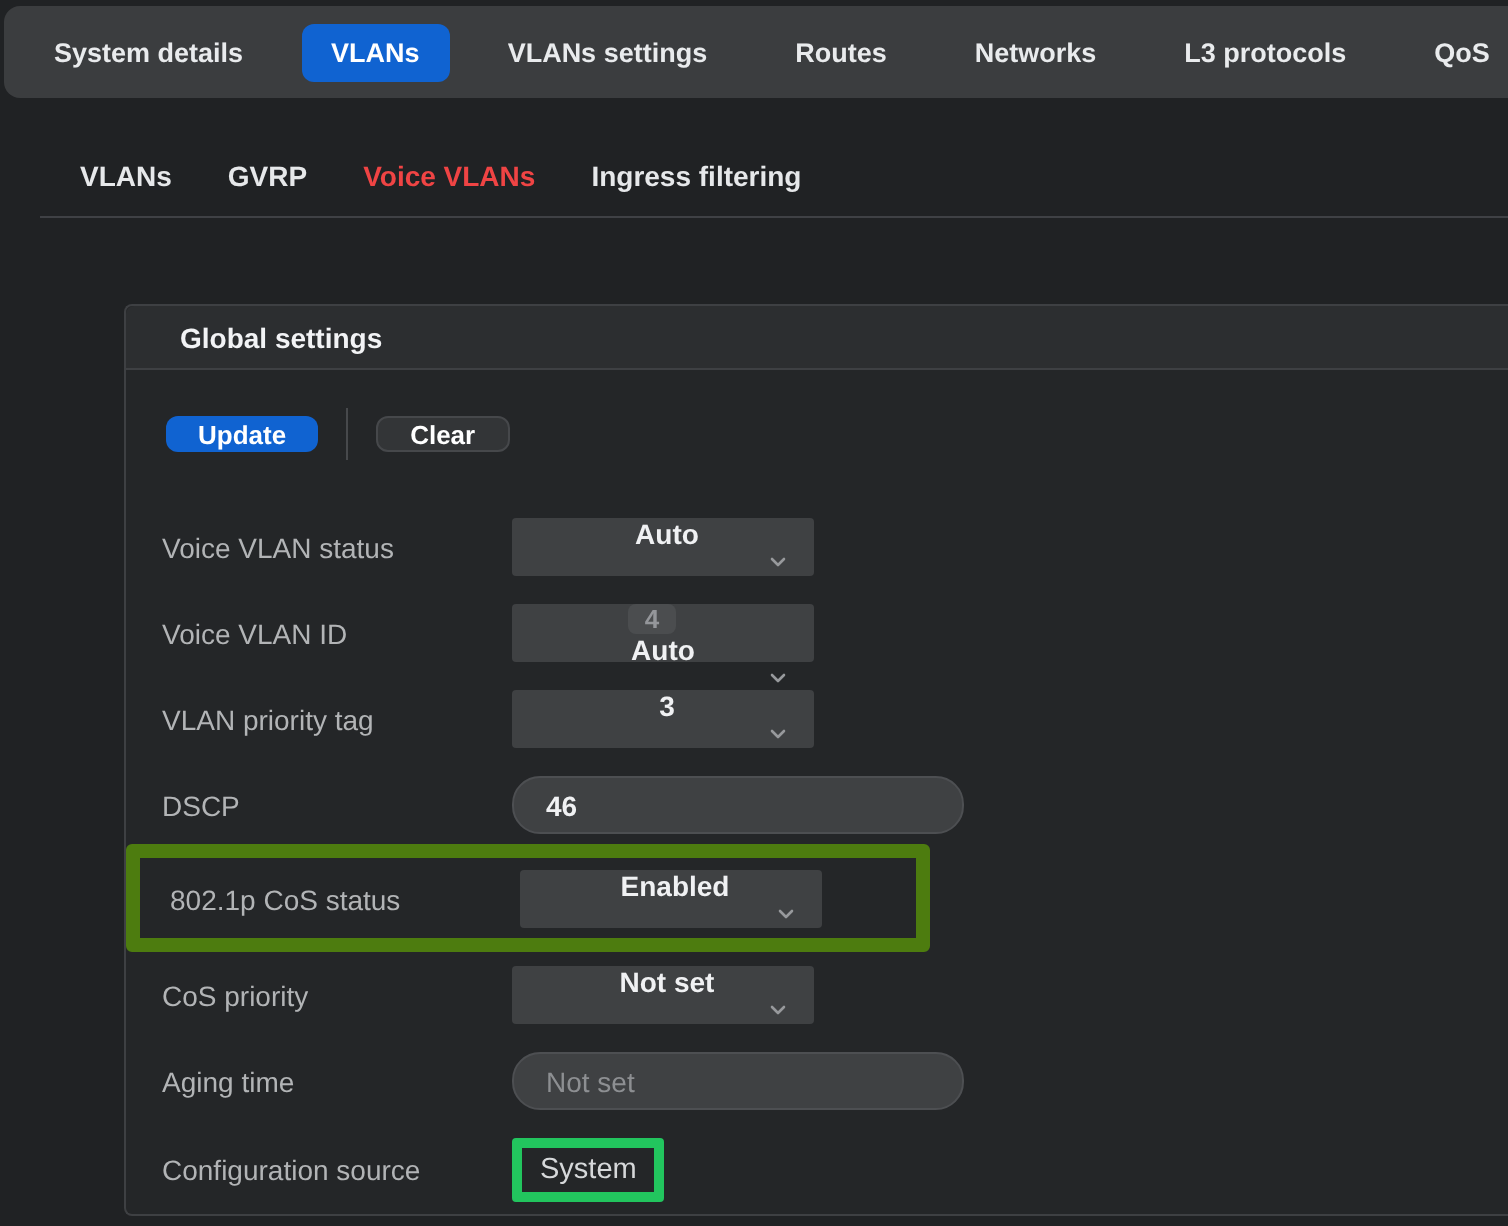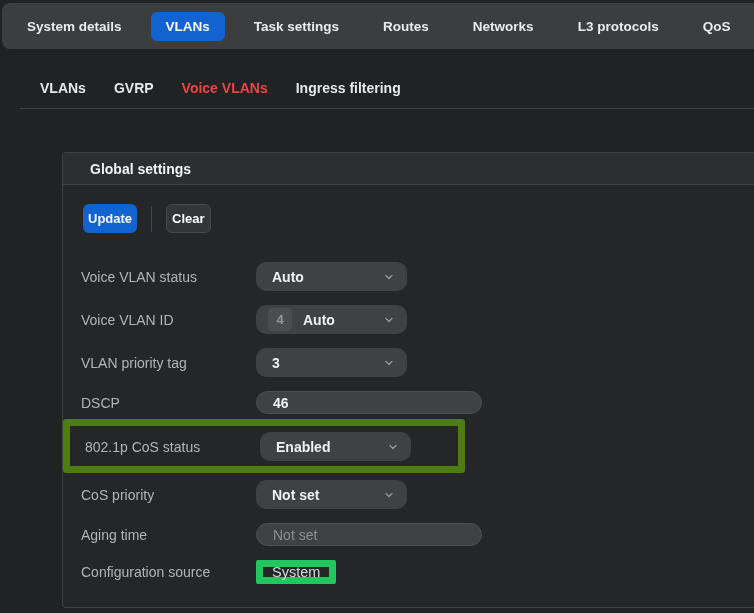--- a/index.html
+++ b/index.html
@@ -57,78 +57,79 @@
     border-bottom:1px solid #3e4043;
     border-radius:4px 0 0 0;
     display:flex; align-items:center; padding-left:27px;
   }
   .panel-title { font-size:14px; font-weight:700; color:#f2f3f5; }
   .panel-body { padding:19px 0 0 18px; }
 
   
   .actions { display:flex; align-items:center; margin:0 0 29px 2px; }
   .btn {
-    height:29px; padding:0 5px; border-radius:6px;
+    height:18px; padding:0 16px; border-radius:6px;
     font-size:13px; font-weight:700; color:#ffffff;
     border:none; cursor:pointer; font-family:inherit;
   }
   .btn-update { background:#1063d1; }
   .btn-clear  { background:#333537; border:1px solid #46484b; }
   .vdiv { width:1px; height:26px; background:#47494c; margin:0 14px; }
 
   
   .form-row { display:flex; align-items:center; margin-bottom:14px; }
   .field-label {
     width:175px; font-size:14px; color:#b2b4b6; white-space:nowrap;
   }
   .select {
-    width:151px; height:29px; background:#3f4143; border-radius:10px;
+    width:151px; height:29px; background:#3f4143; border-radius:2px;
     display:flex; align-items:center;
     padding:0 12px 0 16px;
     font-size:14px; font-weight:700; color:#f0f1f3;
     cursor:pointer;
+    flex-direction:column;
   }
   .select .chevron { margin-left:auto; display:flex; align-items:center; }
   .select.with-badge { padding-left:12px; }
   .id-badge {
     width:24px; height:23px; border-radius:4px; background:#4b4d4f;
     color:#94969a; font-size:13px; font-weight:700;
     display:flex; align-items:center; justify-content:center;
     margin-right:11px;
   }
   .text-input {
-    width:226px; height:23px;
+    width:226px; height:29px;
     background:#3f4143; border:1px solid #4d4f52; border-radius:14px;
     color:#f0f1f3; font-size:14px; font-weight:700;
     padding:0 16px; font-family:inherit; outline:none;
   }
   .text-input::placeholder { color:#8d8f92; font-weight:400; }
 
   .highlight-box {
     border:7px solid #4d7c0f; border-radius:3px;
     width:402px;
     margin:-9px 0 7px -18px;
     padding:6px 0 5px 15px;
   }
   .highlight-box .form-row { margin-bottom:0; }
 
   .config-badge {
     display:inline-flex; align-items:center;
-    height:24px; padding:0 9px;
-    border:7px solid #22c55e; border-radius:2px;
+    height:32px; padding:0 9px;
+    border:5px solid #22c55e; border-radius:2px;
     color:#d6d8da; font-size:14.5px;
   }
 </style>
 </head>
 <body>
 
 <nav class="topnav">
   <button class="topnav-item">System details</button>
   <button class="topnav-item active">VLANs</button>
-  <button class="topnav-item">Task settings</button>
+  <button class="topnav-item">VLANs settings</button>
   <button class="topnav-item">Routes</button>
   <button class="topnav-item">Networks</button>
   <button class="topnav-item">L3 protocols</button>
   <button class="topnav-item">QoS</button>
   <button class="topnav-item">Task queue</button>
 </nav>
 
 <div class="subnav">
   <button class="subnav-item">VLANs</button>
   <button class="subnav-item">GVRP</button>

